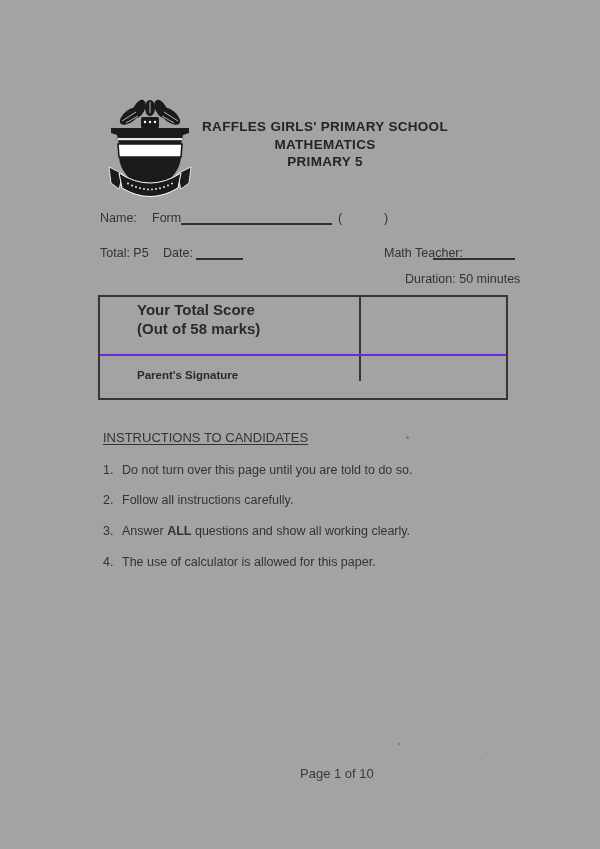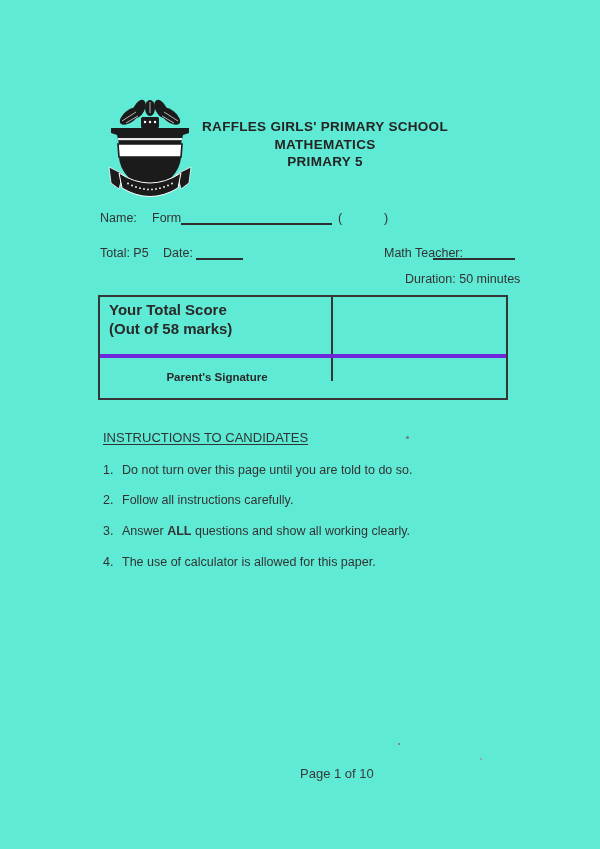--- a/index.html
+++ b/index.html
@@ -1,21 +1,21 @@
 <!DOCTYPE html>
 <html><head>
 <meta charset="utf-8">
 <style>
   * { box-sizing: border-box; margin: 0; padding: 0; }
   html, body { background: #ffffff; }
   .page {
     position: relative;
     width: 600px;
     height: 849px;
-    background: #5eead4;
+    background: #a3a3a3;
     font-family: "Liberation Sans", sans-serif;
     color: #333333;
     overflow: hidden;
   }
   .abs { position: absolute; }
   .txt { font-size: 12.5px; color: #333333; white-space: nowrap; }
 
   
   .crest { left: 106px; top: 97px; width: 88px; height: 110px; }
 
@@ -46,25 +46,26 @@
 
   .uline { height: 12px; border-bottom: 2px solid #2f2f2f; }
 
   
   .score-table {
     left: 98px; top: 295px; width: 410px; height: 105px;
     border: 2px solid #363636;
   }
   .st-row  { display: flex; }
   .st-row1 { height: 57px; }
-  .st-row2 { height: 27px; border-top: 4px solid #6d28d9; text-align: center; }
+  .st-row2 { height: 27px; border-top: 2px solid #6d28d9; }
   .st-label {
     width: 233px;
     border-right: 2px solid #363636;
     padding: 4px 6px 0 9px;
+    margin-left: 28px;
   }
   .st-row1 .st-label div {
     font-weight: bold;
     font-size: 15px;
     line-height: 18.5px;
     color: #2a2a2a;
     white-space: nowrap;
   }
   .st-row2 .st-label {
     padding-top: 13px;

